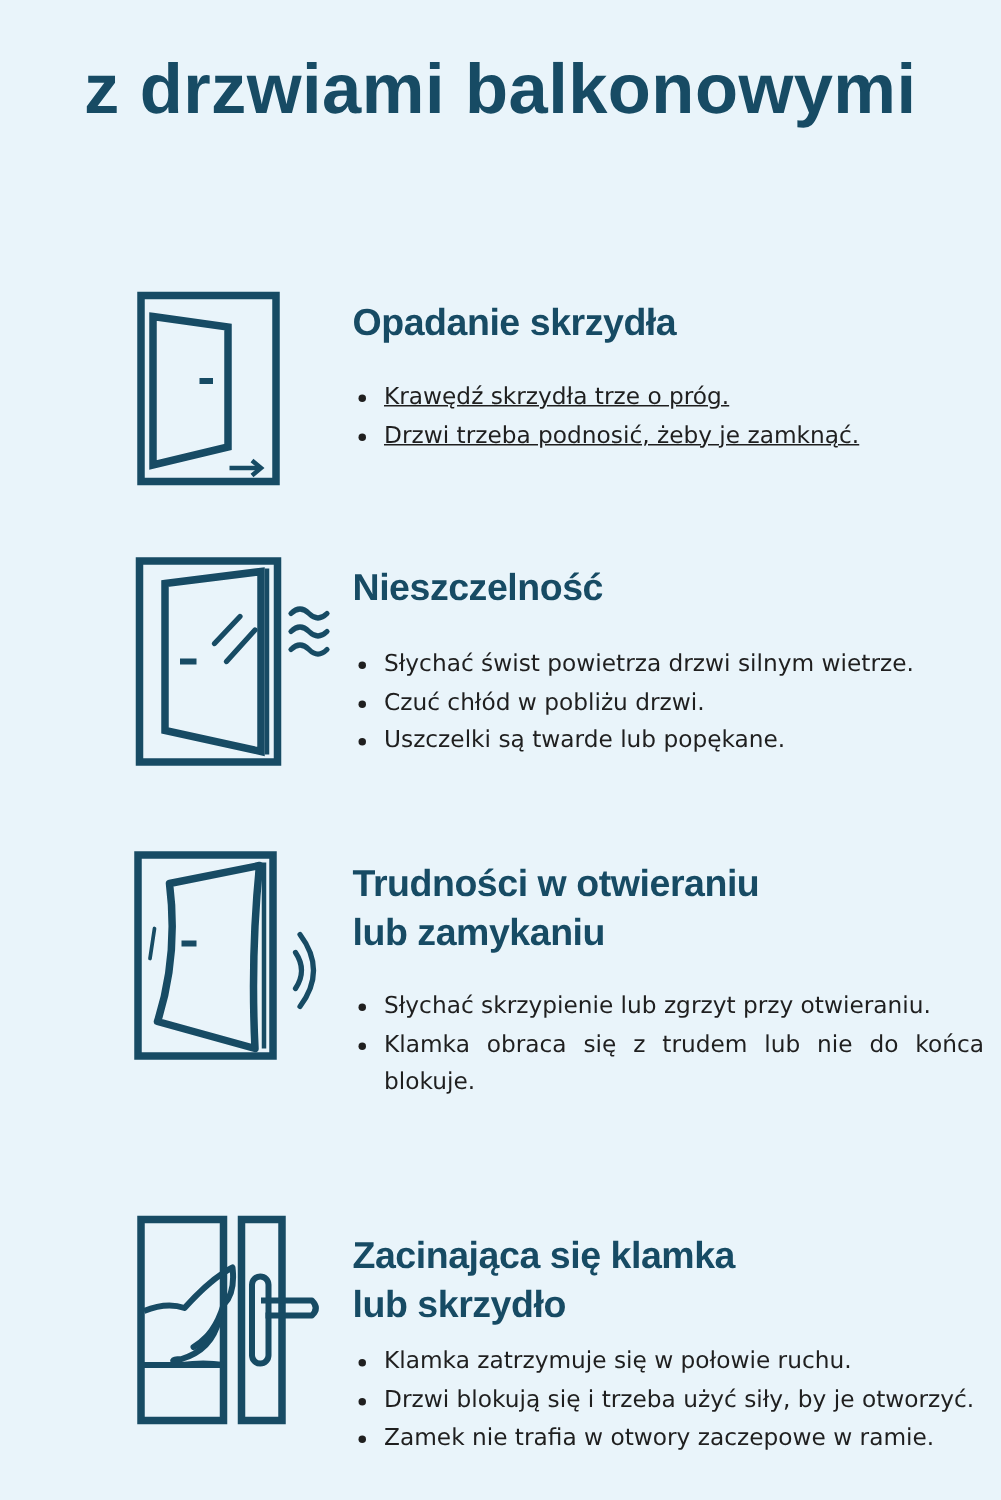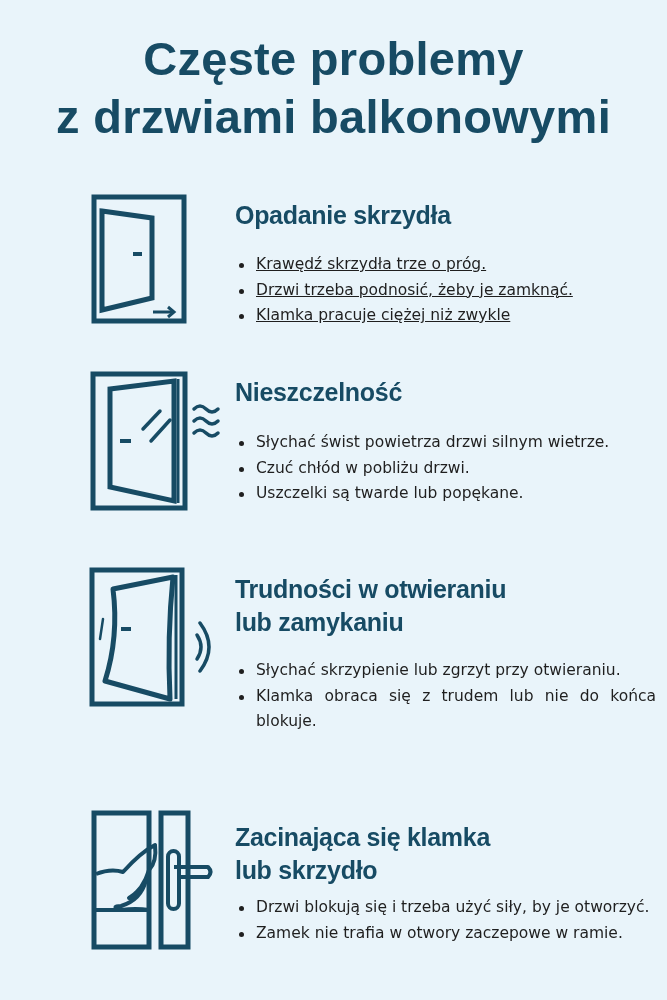--- a/index.html
+++ b/index.html
@@ -36,40 +36,38 @@
   }
   ul.bullets li::before {
     content:""; position:absolute; left:3px; top:11px;
     width:5px; height:5px; border-radius:50%; background:#1f1f1f;
   }
 </style>
 </head>
 <body>
 
 <div class="title">
-  <div>Częste problemy</div>
   <div>z drzwiami balkonowymi</div>
 </div>
 
 <div class="icon" style="left:91px; top:194px;">
   <svg width="96" height="130" viewBox="0 0 96 130">
     <rect x="3" y="3" width="90" height="124" fill="none" stroke="#174b64" stroke-width="5"></rect>
     <polygon points="11,17 61,24 61,104 11,116" fill="none" stroke="#174b64" stroke-width="5" stroke-linejoin="miter"></polygon>
     <rect x="42" y="58" width="9" height="4" fill="#174b64"></rect>
     <line x1="62" y1="118" x2="82" y2="118" stroke="#174b64" stroke-width="3"></line>
     <polyline points="77,113 83,118 77,123" fill="none" stroke="#174b64" stroke-width="3"></polyline>
   </svg>
 </div>
 <div class="section-title" style="top:199px;">
   <div>Opadanie skrzydła</div>
 </div>
 <ul class="bullets" style="top:252px;text-decoration:underline;">
   <li>Krawędź skrzydła trze o próg.</li>
   <li>Drzwi trzeba podnosić, żeby je zamknąć.</li>
-  <li>Klamka pracuje ciężej niż zwykle</li>
 </ul>
 
 <div class="icon" style="left:90px; top:371px;">
   <svg width="135" height="142" viewBox="0 0 135 142">
     <rect x="3" y="3" width="92" height="134" fill="none" stroke="#174b64" stroke-width="5"></rect>
     <line x1="88" y1="8" x2="88" y2="132" stroke="#174b64" stroke-width="3"></line>
     <polygon points="20,18 84,10 84,130 20,116" fill="none" stroke="#174b64" stroke-width="5"></polygon>
     <rect x="30" y="68" width="11" height="4" fill="#174b64"></rect>
     <line x1="53" y1="58" x2="70" y2="40" stroke="#174b64" stroke-width="3.5" stroke-linecap="round"></line>
     <line x1="61" y1="70" x2="80" y2="49" stroke="#174b64" stroke-width="3.5" stroke-linecap="round"></line>
@@ -115,15 +113,16 @@
     <path d="M5,100 L58,100" fill="none" stroke="#174b64" stroke-width="4"></path>
     <rect x="77" y="41" width="11" height="58" rx="5.5" fill="none" stroke="#174b64" stroke-width="4"></rect>
     <path d="M83,57 L117,57 Q122,62 117,67 L86,67" fill="none" stroke="#174b64" stroke-width="4" stroke-linejoin="round"></path>
   </svg>
 </div>
 <div class="section-title" style="top:821px;">
   <div>Zacinająca się klamka</div>
   <div>lub skrzydło</div>
 </div>
 <ul class="bullets" style="top:895px;">
+  <li>Klamka zatrzymuje się w połowie ruchu.</li>
   <li>Drzwi blokują się i trzeba użyć siły, by je otworzyć.</li>
   <li>Zamek nie trafia w otwory zaczepowe w ramie.</li>
 </ul>
 
 </body></html>

